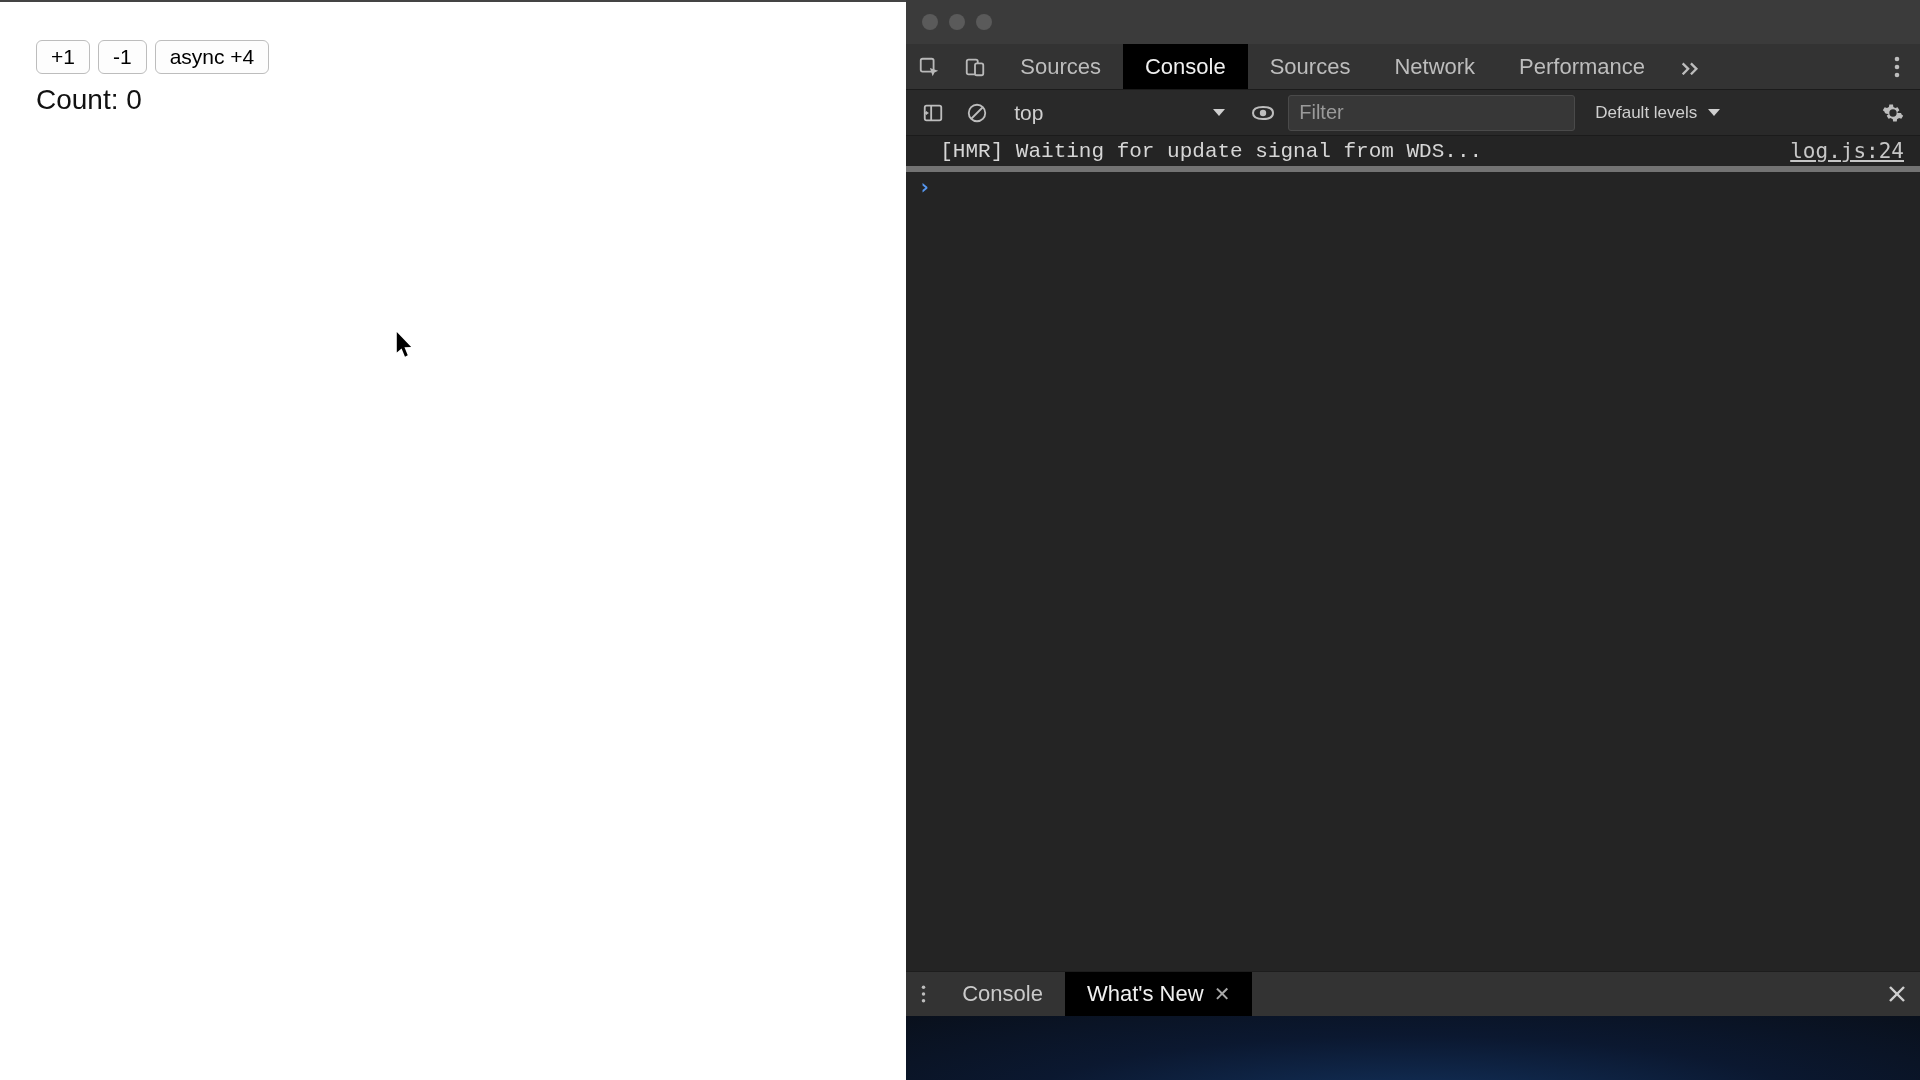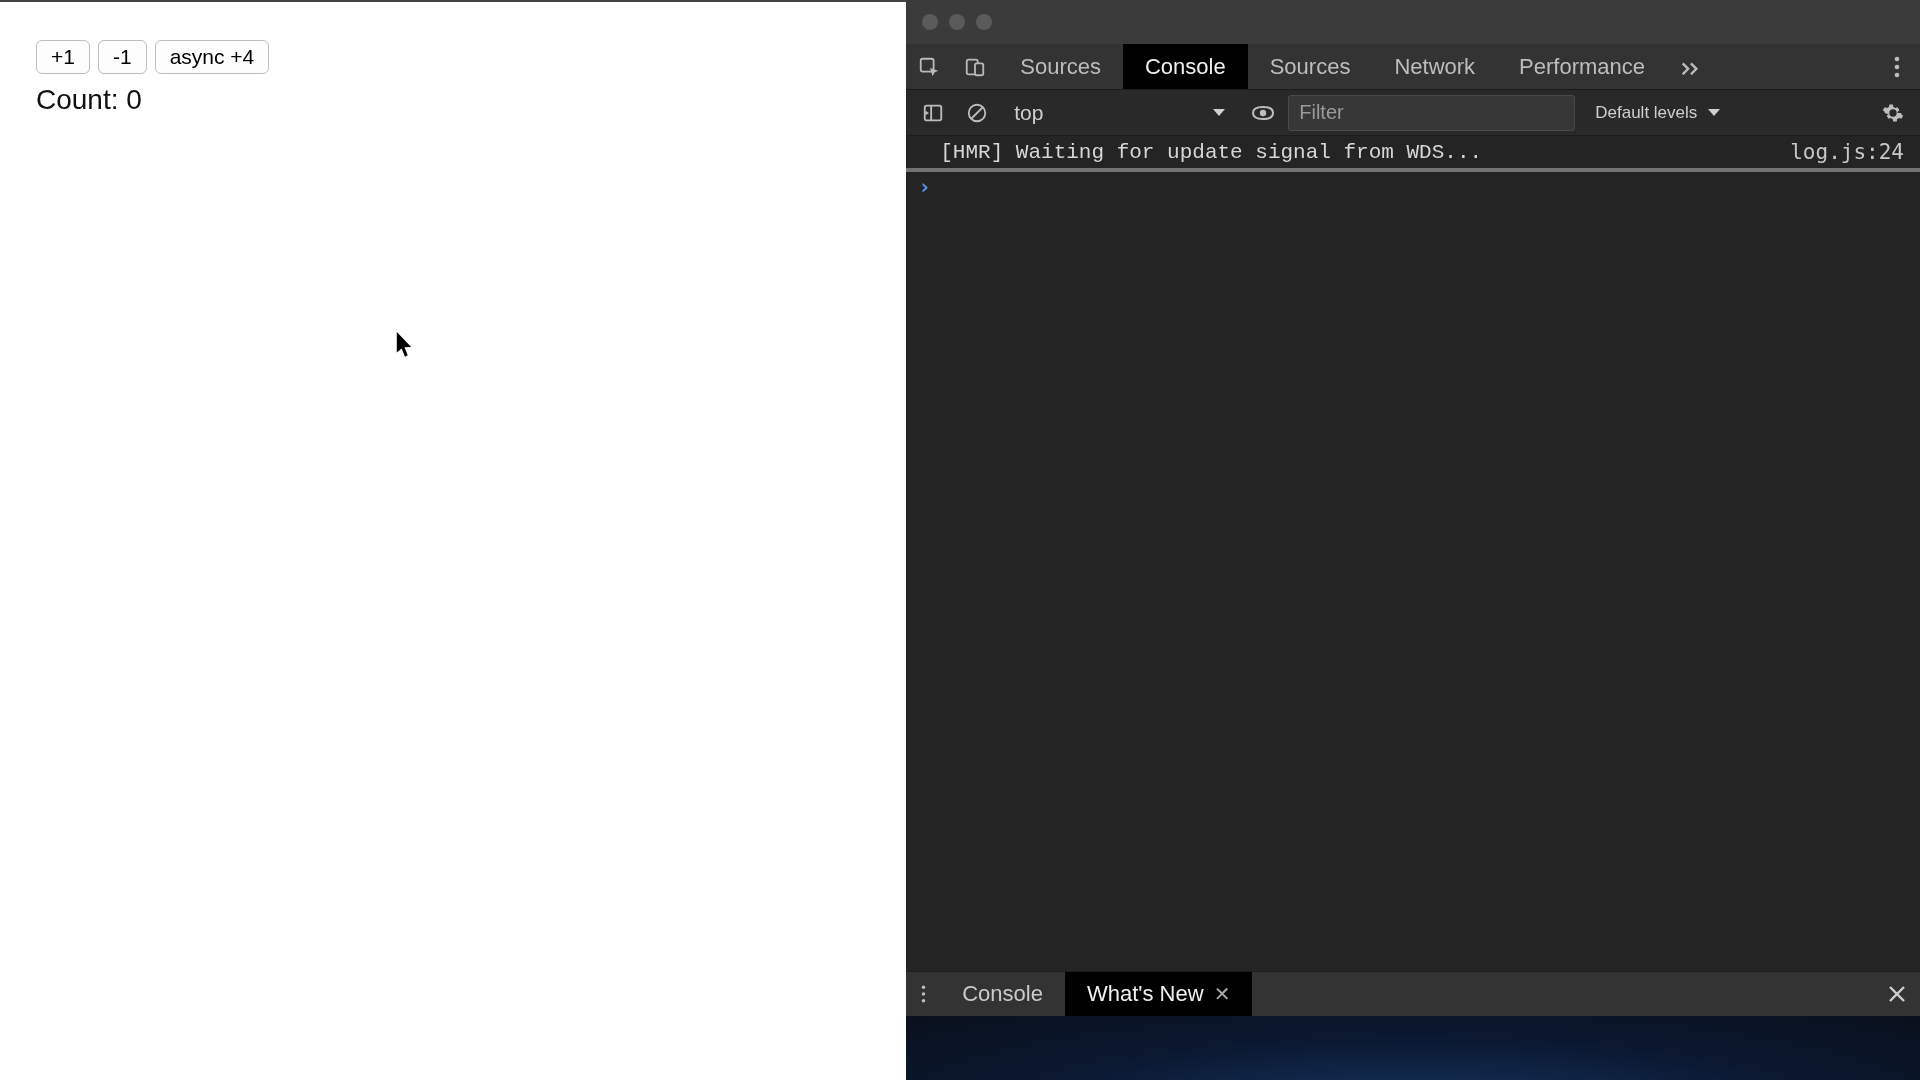--- a/index.html
+++ b/index.html
@@ -127,24 +127,24 @@
     flex: 1;
     background: #242424;
     font-family: Menlo, Consolas, "Courier New", monospace;
     font-size: 21px;
     overflow: hidden;
   }
   .log-row {
     display: flex; align-items: center;
     height: 36px;
     padding: 0 16px 0 34px;
-    border-bottom: 4px solid #737373;
+    border-bottom: 6px solid #737373;
   }
   .log-msg { color: #d6d6d6; flex: 1; white-space: pre; }
-  .log-src { color: #c7c7c7; font-family: Menlo, Consolas, monospace; }
+  .log-src { color: #c7c7c7; text-decoration: underline; font-family: Menlo, Consolas, monospace; }
   .prompt-row {
     display: flex; align-items: center;
     height: 30px;
     padding-left: 12px;
     color: #5596ef;
   }
   .prompt-caret { font-family: Menlo, Consolas, monospace; font-weight: bold; }
 
   
   .drawer {

